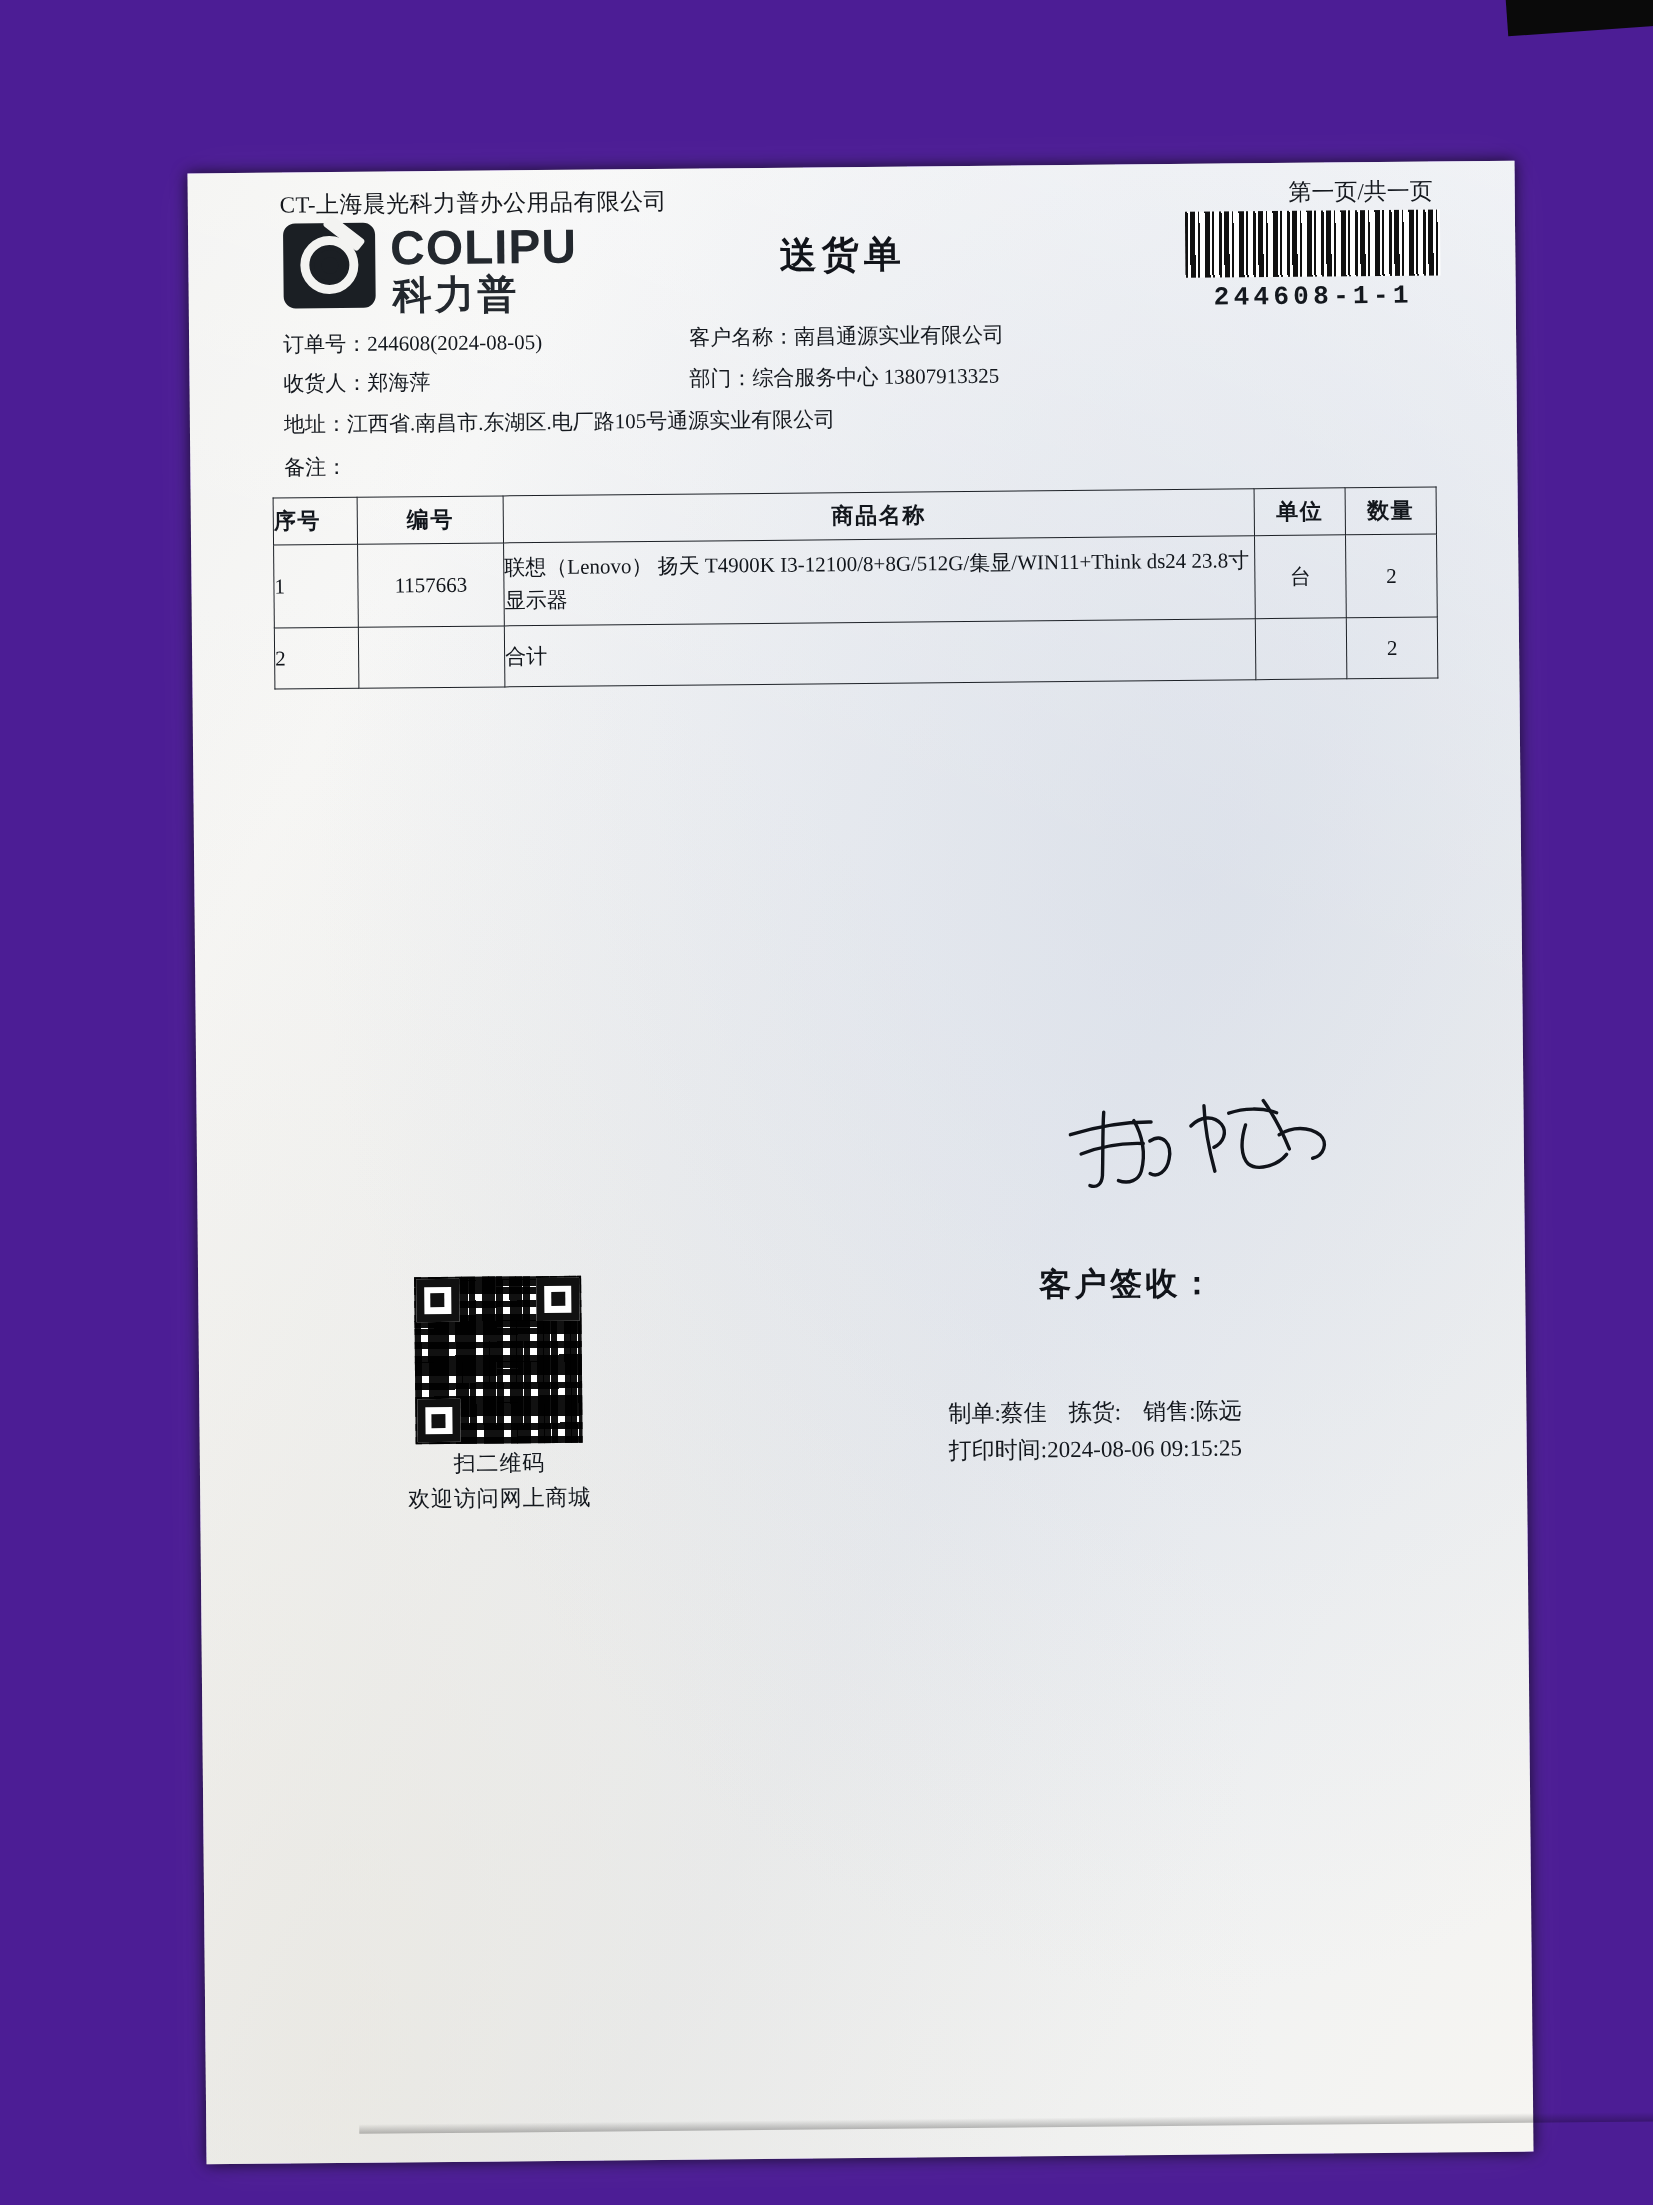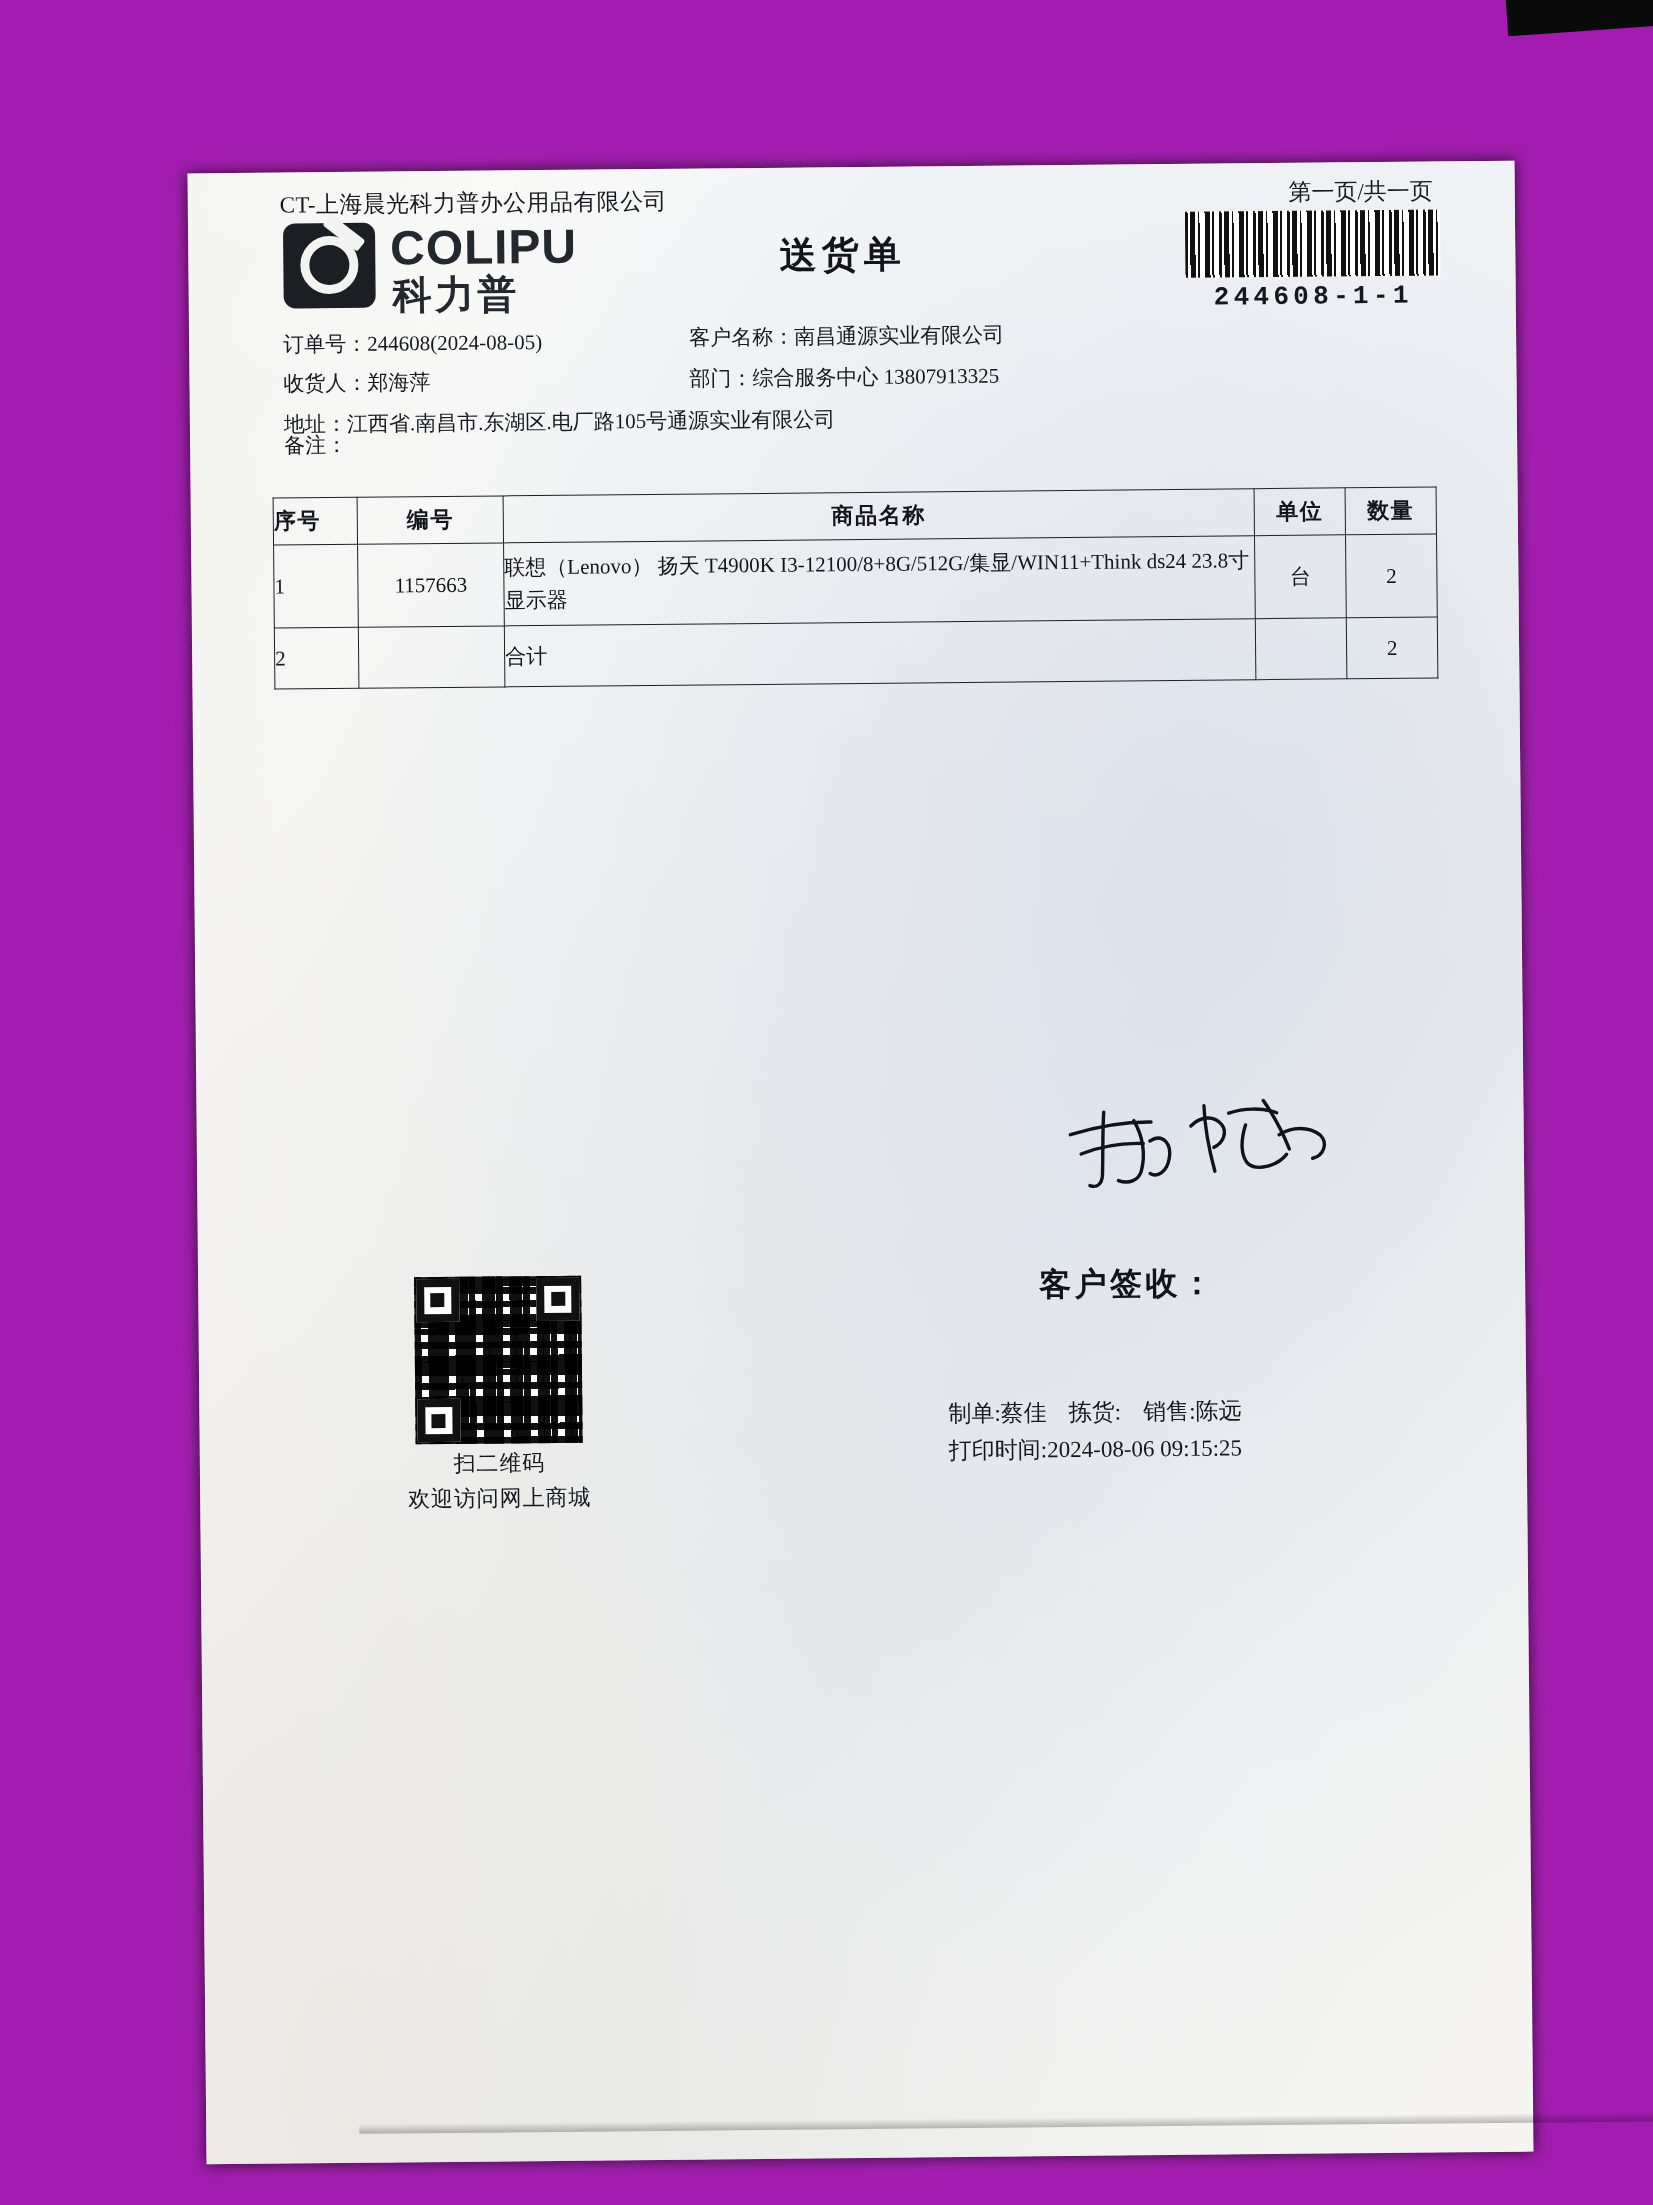--- a/index.html
+++ b/index.html
@@ -9,21 +9,21 @@
     width: 1654px;
     height: 2205px;
     overflow: hidden;
     font-family: "Liberation Sans", sans-serif;
   }
 
   #stage {
     position: relative;
     width: 1654px;
     height: 2205px;
-    background: #a21caf;
+    background: #4c1d95;
   }
 
   
   #paper {
     position: absolute;
     left: 197px;
     top: 167px;
     width: 1327px;
     height: 1991px;
     background:
@@ -195,21 +195,21 @@
     white-space: nowrap;
   }
   .meta .k { }
   .meta .v { }
 
   #meta-order   { left: 94px; top: 158px; }
   #meta-customer{ left: 500px; top: 155px; }
   #meta-receiver{ left: 94px; top: 197px; }
   #meta-dept    { left: 500px; top: 196px; }
   #meta-address { left: 94px; top: 238px; }
-  #meta-remark  { left: 94px; top: 259px; }
+  #meta-remark  { left: 94px; top: 281px; }
 
   
   #items-table {
     position: absolute;
     left: 82px;
     top: 325px;
     width: 1164px;
     border-collapse: collapse;
     font-family: "Liberation Serif", serif;
     color: #12161c;

